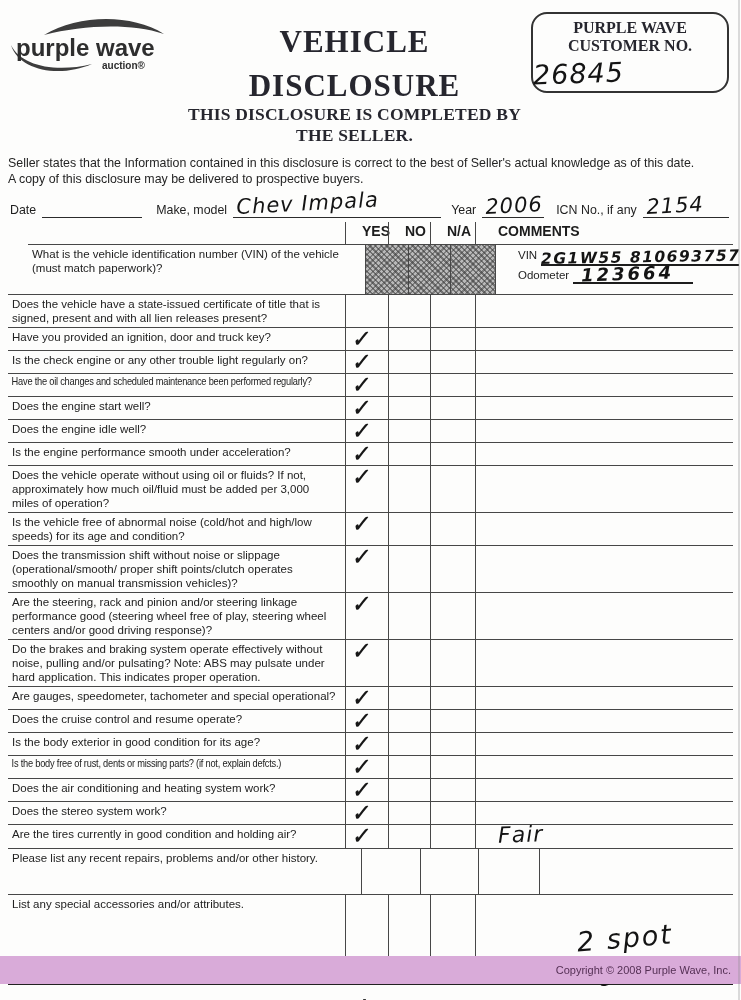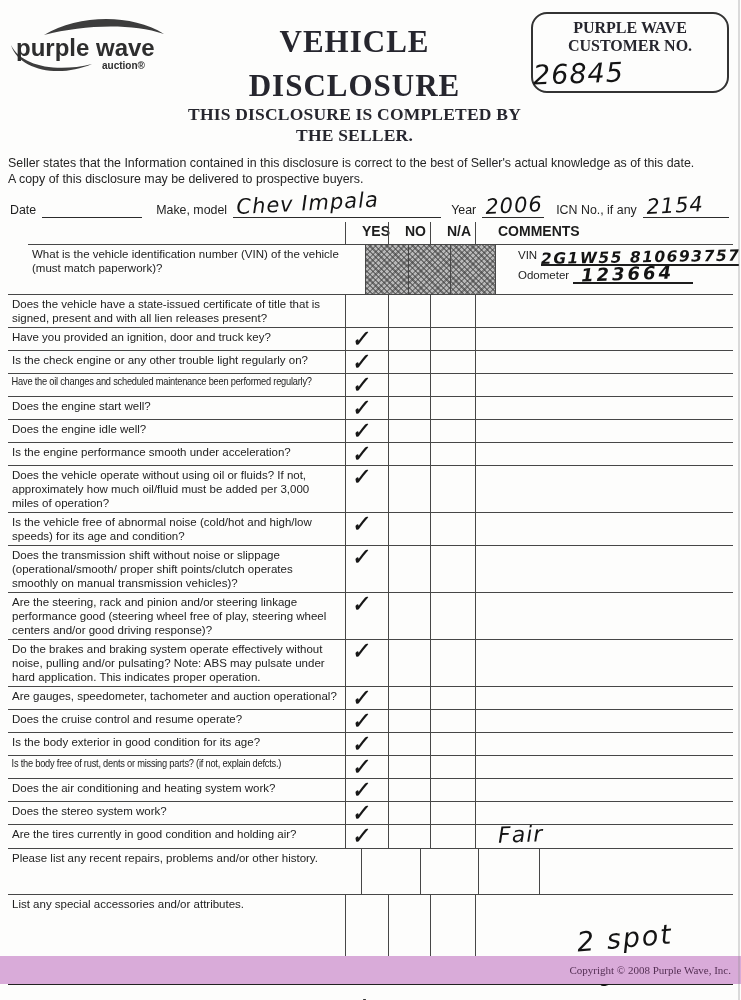--- a/index.html
+++ b/index.html
@@ -100,21 +100,21 @@
     font-size:27px; margin:24px 0 0 80px; transform:rotate(-5deg); letter-spacing:2px;
   }
   #rows-container .trow:nth-child(19) .comment-text { font-size:22px; margin-top:-4px; }
   .band { position:absolute; left:0; right:0; top:956px; height:28px; z-index:0; }
   .watermark {
     position:absolute; top:996px; left:50%; transform:translateX(-50%); z-index:2;
     font-weight:bold; font-size:20px; letter-spacing:.5px; color:rgba(35,35,35,.92);
   }
   .copyright {
     position:absolute; top:964px; right:10px; z-index:2;
-    font-family:Liberation Serif, serif; font-size:11px; color:#553055;
+    font-family:Liberation Sans, sans-serif; font-size:11px; color:#553055;
   }
 </style>
 </head>
 <body>
 
 <div class="page">
 
   <div class="header">
     <div class="logo-wrap">
       <svg width="168" height="62" viewBox="0 0 168 62">
@@ -268,21 +268,21 @@
       <div class="cell comments"><span class="hw comment-text"></span></div>
     </div>
         <div class="trow">
       <div class="cell q">Do the brakes and braking system operate effectively without noise, pulling and/or pulsating? Note: ABS may pulsate under hard application.  This indicates proper operation.</div>
       <div class="cell yes"><span class="check">✓</span></div>
       <div class="cell no"></div>
       <div class="cell na"></div>
       <div class="cell comments"><span class="hw comment-text"></span></div>
     </div>
         <div class="trow">
-      <div class="cell q">Are gauges, speedometer, tachometer and auction operational?</div>
+      <div class="cell q">Are gauges, speedometer, tachometer and special operational?</div>
       <div class="cell yes"><span class="check">✓</span></div>
       <div class="cell no"></div>
       <div class="cell na"></div>
       <div class="cell comments"><span class="hw comment-text"></span></div>
     </div>
         <div class="trow">
       <div class="cell q">Does the cruise control and resume operate?</div>
       <div class="cell yes"><span class="check">✓</span></div>
       <div class="cell no"></div>
       <div class="cell na"></div>

